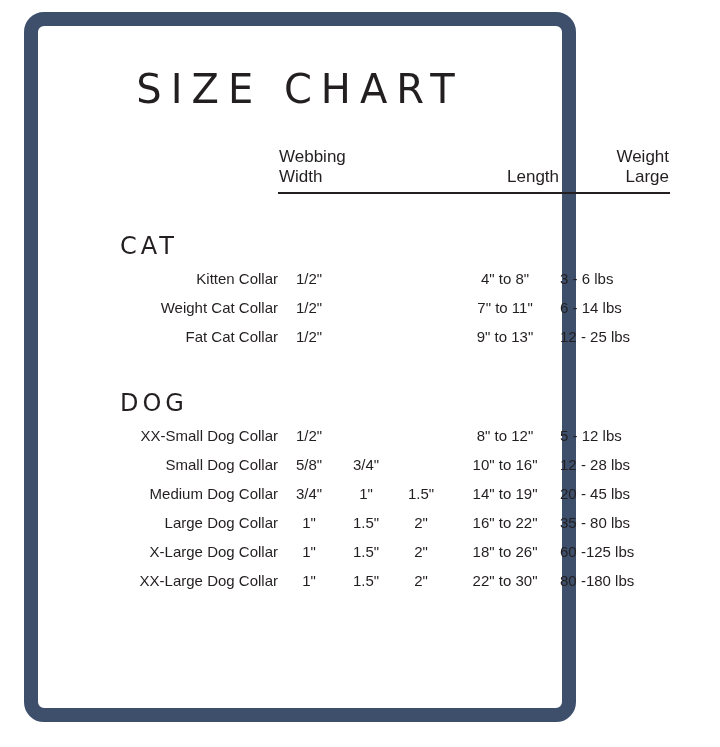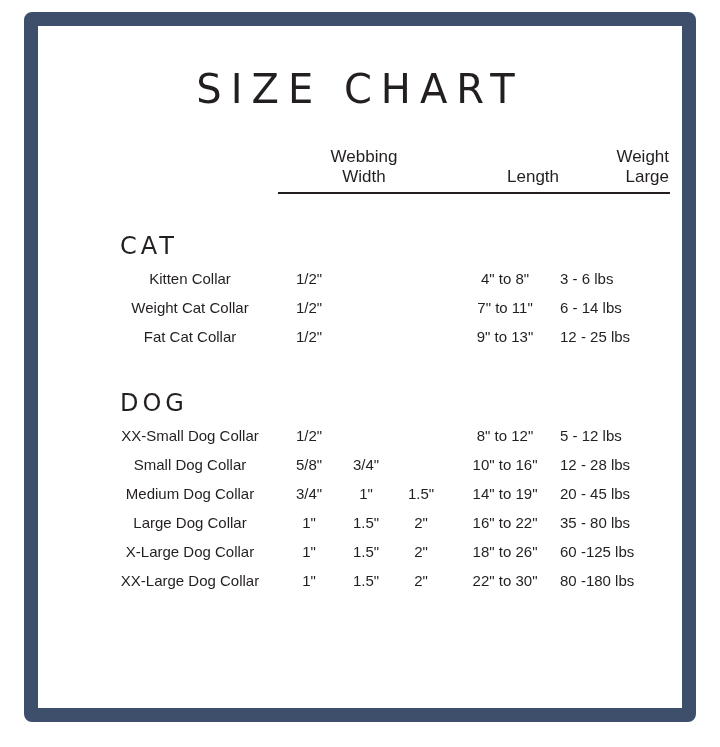--- a/index.html
+++ b/index.html
@@ -11,24 +11,24 @@
     width: 720px;
     height: 747px;
     font-family: "Liberation Sans", sans-serif;
     color: #231f20;
     overflow: hidden;
   }
   .card {
     position: absolute;
     left: 24px;
     top: 12px;
-    width: 672px;
+    width: 552px;
     height: 710px;
     border: 14px solid #3d4f6b;
-    border-radius: 8px;
+    border-radius: 20px;
     box-sizing: border-box;
     background: #ffffff;
     text-decoration: underline;
   }
   .inner {
     position: absolute;
     left: 0;
     top: 0;
     right: 0;
     bottom: 0;
@@ -70,34 +70,34 @@
     vertical-align: bottom;
     padding-bottom: 6px;
     border-bottom: 2px solid #231f20;
     text-align: right;
     line-height: 1.15;
   }
   th.head.blank {
     border-bottom: none;
   }
   th.head.webbing {
-    text-align: center;
+    text-align: left;
   }
   .head-2line {
     display: block;
   }
 
   td {
     font-size: 15px;
     padding: 6px 0;
     color: #231f20;
     vertical-align: middle;
   }
   td.name {
-    text-align: center;
+    text-align: right;
     padding-left: 22px;
     white-space: nowrap;
   }
   td.num {
     text-align: center;
   }
   td.len {
     text-align: center;
   }
   td.wt {

